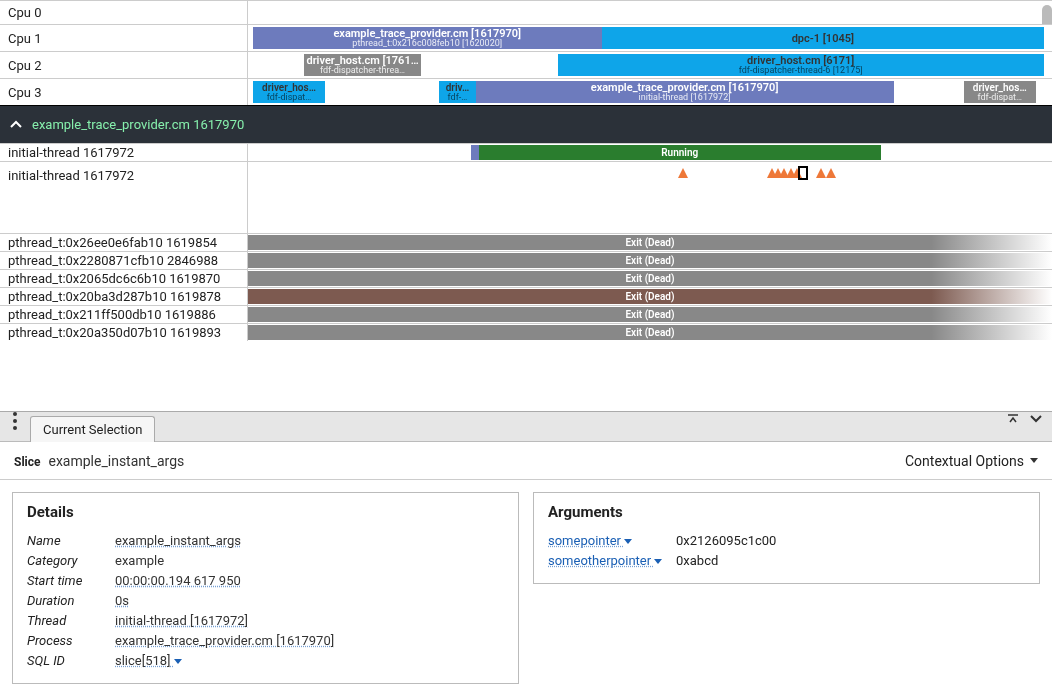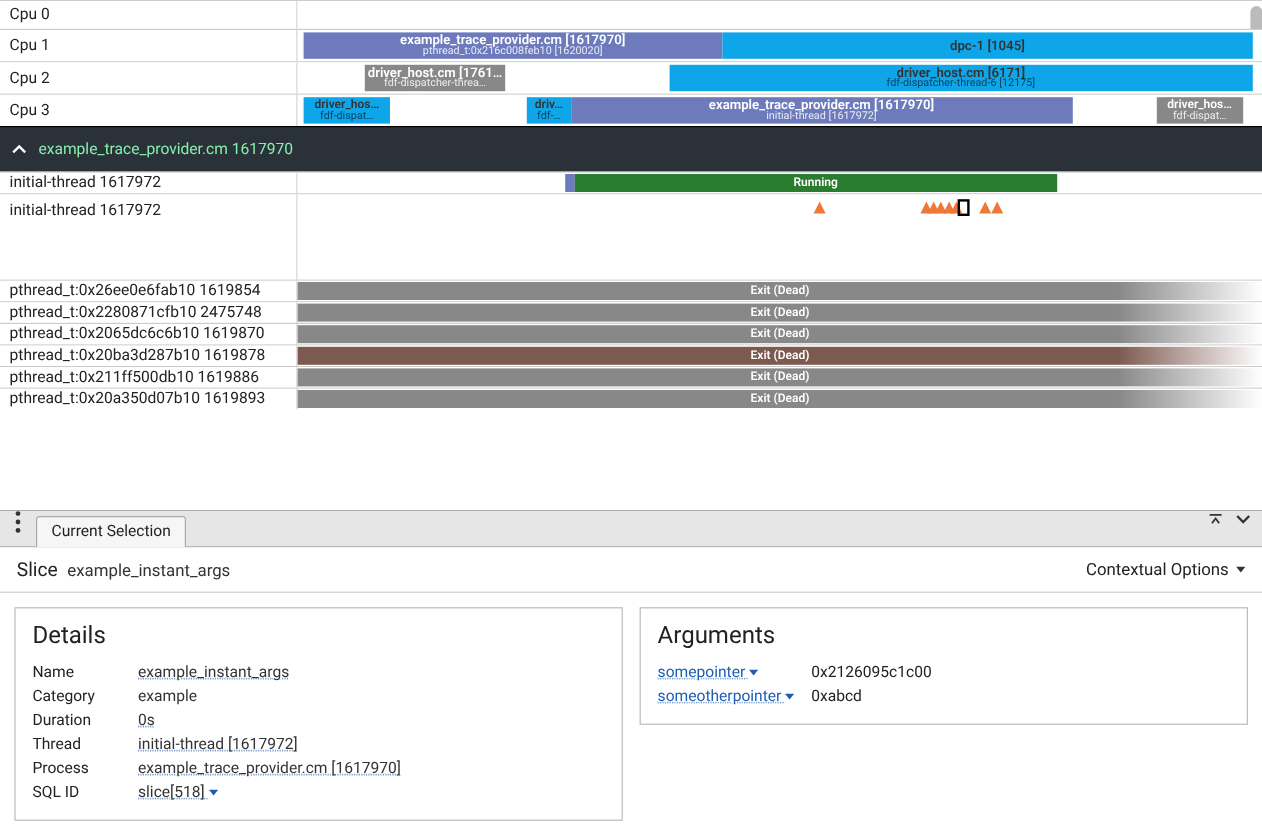--- a/index.html
+++ b/index.html
@@ -44,29 +44,29 @@
   .bottom-panel { position: absolute; bottom: 0; left: 0; right: 0; background: #fff; border-top: 1px solid #aaa; }
   
   .tab-bar { height: 30px; background: #e6e6e6; display: flex; align-items: flex-start; padding: 0 6px; position: relative; border-bottom: 1px solid #bbb; }
   .tab-bar .menu-icon { width: 18px; display: flex; flex-direction: column; gap: 3px; align-items: center; justify-content: center; margin-right: 6px; cursor: pointer; }
   .tab-bar .menu-icon span { width: 4px; height: 4px; background: #333; border-radius: 50%; }
   .tab { background: #f6f6f6; border: 1px solid #aaa; border-bottom: none; padding: 5px 12px; font-size: 13px; border-radius: 3px 3px 0 0; margin-top: 4px; }
   .tab-bar .right-icons { position: absolute; right: 10px; display: flex; gap: 10px; align-items: center; }
   
   .slice-header { height: 38px; display: flex; align-items: center; padding: 0 14px; justify-content: space-between; border-bottom: 1px solid #ccc; }
   .slice-header .left { display: flex; align-items: baseline; gap: 8px; }
-  .slice-header .title { font-size: 16px; font-weight: 400; text-align: center; }
+  .slice-header .title { font-size: 12px; font-weight: 700; text-align: center; }
   .slice-header .name { font-size: 14px; color: #333; }
   .context-opts { font-size: 14px; display: flex; align-items: center; gap: 6px; cursor: pointer; margin-left: 24px; }
   
   .detail-cols { display: flex; padding: 12px; gap: 14px; }
   .detail-box { flex: 1; border: 1px solid #bbb; padding: 10px 14px; }
-  .detail-box h3 { font-size: 20px; font-weight: 400; margin-bottom: 12px; }
+  .detail-box h3 { font-size: 15px; font-weight: 700; margin-bottom: 12px; }
   .detail-row { display: flex; margin-bottom: 5px; }
-  .detail-row .k { width: 88px; flex-shrink: 0; }
+  .detail-row .k { width: 88px; flex-shrink: 0; font-style: italic; }
   .detail-row .v { color: #333; }
   .linkish { color: #1a5fb4; text-decoration: underline; text-decoration-style: dotted; text-decoration-color: rgba(26,95,180,0.6); }
   
   .arg-row { display: flex; margin-bottom: 5px; }
   .arg-row .k { width: 128px; }
   svg.caret-svg { width: 8px; height: 6px; vertical-align: middle; }
 </style>
 </head>
 <body>
 
@@ -176,21 +176,21 @@
       <div class="track-row shortest">
         <div class="track-label">
           <span>pthread_t:0x26ee0e6fab10 1619854</span>
         </div>
         <div class="track-content">
           <div class="exit-bar">Exit (Dead)</div>
         </div>
       </div>
       <div class="track-row shortest">
         <div class="track-label">
-          <span>pthread_t:0x2280871cfb10 2475748</span>
+          <span>pthread_t:0x2280871cfb10 2846988</span>
         </div>
         <div class="track-content">
           <div class="exit-bar">Exit (Dead)</div>
         </div>
       </div>
       <div class="track-row shortest">
         <div class="track-label">
           <span>pthread_t:0x2065dc6c6b10 1619870</span>
         </div>
         <div class="track-content">
@@ -259,20 +259,24 @@
   <div class="detail-cols">
     <div class="detail-box">
       <h3>Details</h3>
       <div class="detail-row">
           <span class="k">Name</span>
           <span class="v linkish">example_instant_args</span>
         </div>
       <div class="detail-row">
           <span class="k">Category</span>
           <span class="v">example</span>
+        </div>
+      <div class="detail-row">
+          <span class="k">Start time</span>
+          <span class="v linkish">00:00:00.194 617 950</span>
         </div>
       <div class="detail-row">
           <span class="k">Duration</span>
           <span class="v linkish">0s</span>
         </div>
       <div class="detail-row">
           <span class="k">Thread</span>
           <span class="v linkish">initial-thread [1617972]</span>
         </div>
       <div class="detail-row">

